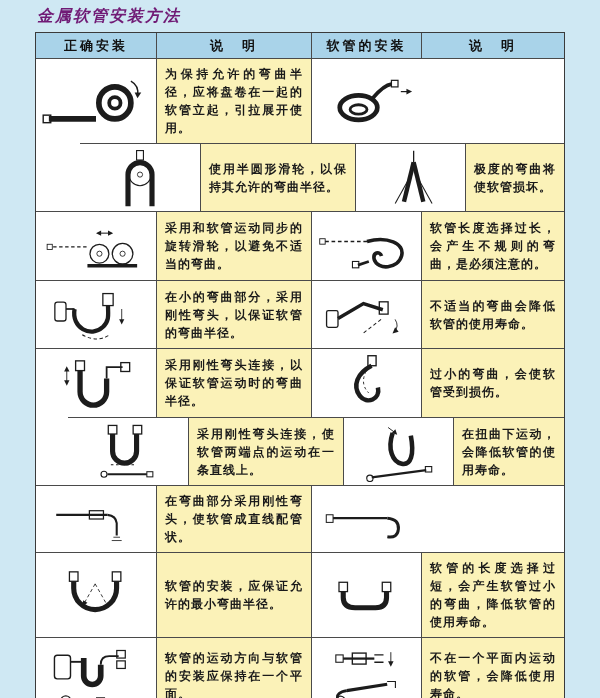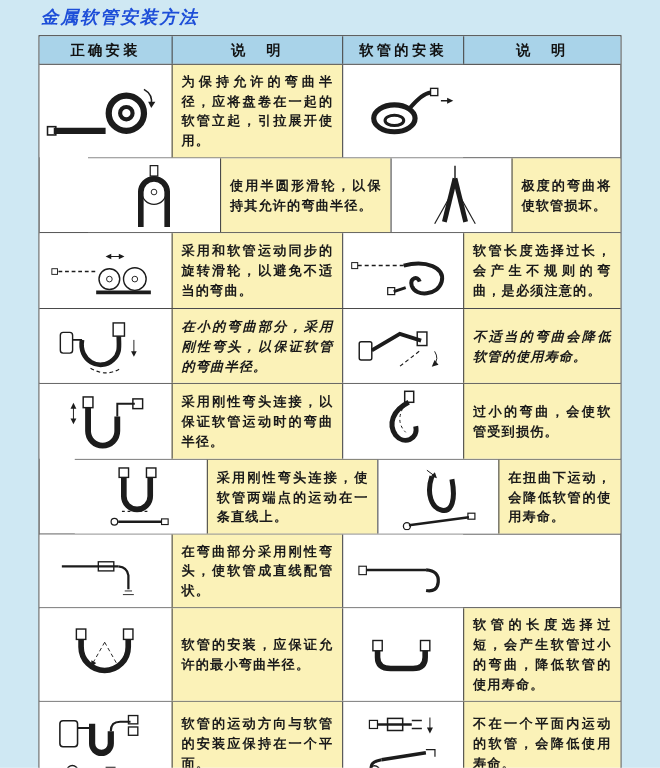--- a/index.html
+++ b/index.html
@@ -10,21 +10,21 @@
     color:#1a1a1a;
     overflow:hidden;
   }
   .page{padding:4px 0 0 35px;}
   .doc-title{
     font-family:"DejaVu Serif",serif;
     font-style:italic;
     font-weight:bold;
     font-size:16px;
     letter-spacing:2px;
-    color:#1d4ed8;
+    color:#701a75;
     margin:2px 0 5px 2px;
   }
   .table{
     width:530px;
     border:1px solid #3a3a3a;
     background:#fff;
     box-sizing:border-box;
   }
   .row{
     display:grid;
@@ -49,21 +49,21 @@
   }
   .desc-cell p{
     margin:0;
     font-size:12px;
     font-weight:bold;
     line-height:1.5;
     letter-spacing:1px;
     text-align:justify;
   }
   .r1{min-height:75px;} .r2{min-height:67px;margin-left:44px;} .r3{min-height:68px;}
-  .r4{min-height:67px;font-style:italic;} .r5{min-height:68px;} .r6{min-height:67px;margin-left:32px;}
+  .r4{min-height:67px;} .r5{min-height:68px;} .r6{min-height:67px;margin-left:32px;}
   .r7{min-height:66px;} .r8{min-height:68px;} .r9{min-height:76px;}
   svg{display:block;}
   .ink{stroke:#1c1c1c;fill:none;}
 </style>
 </head>
 <body>
 
 <div class="page">
   <div class="doc-title">金属软管安装方法</div>
 

